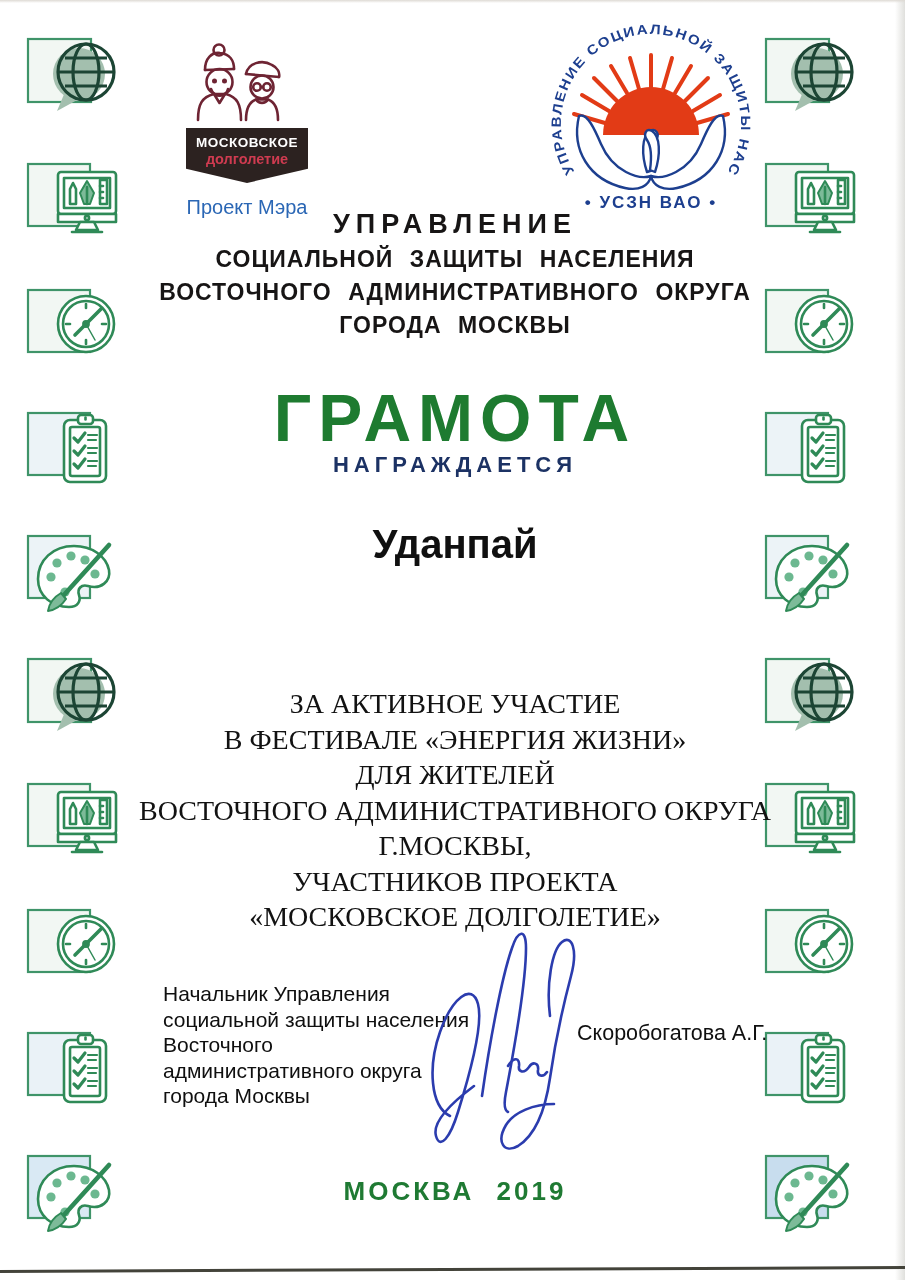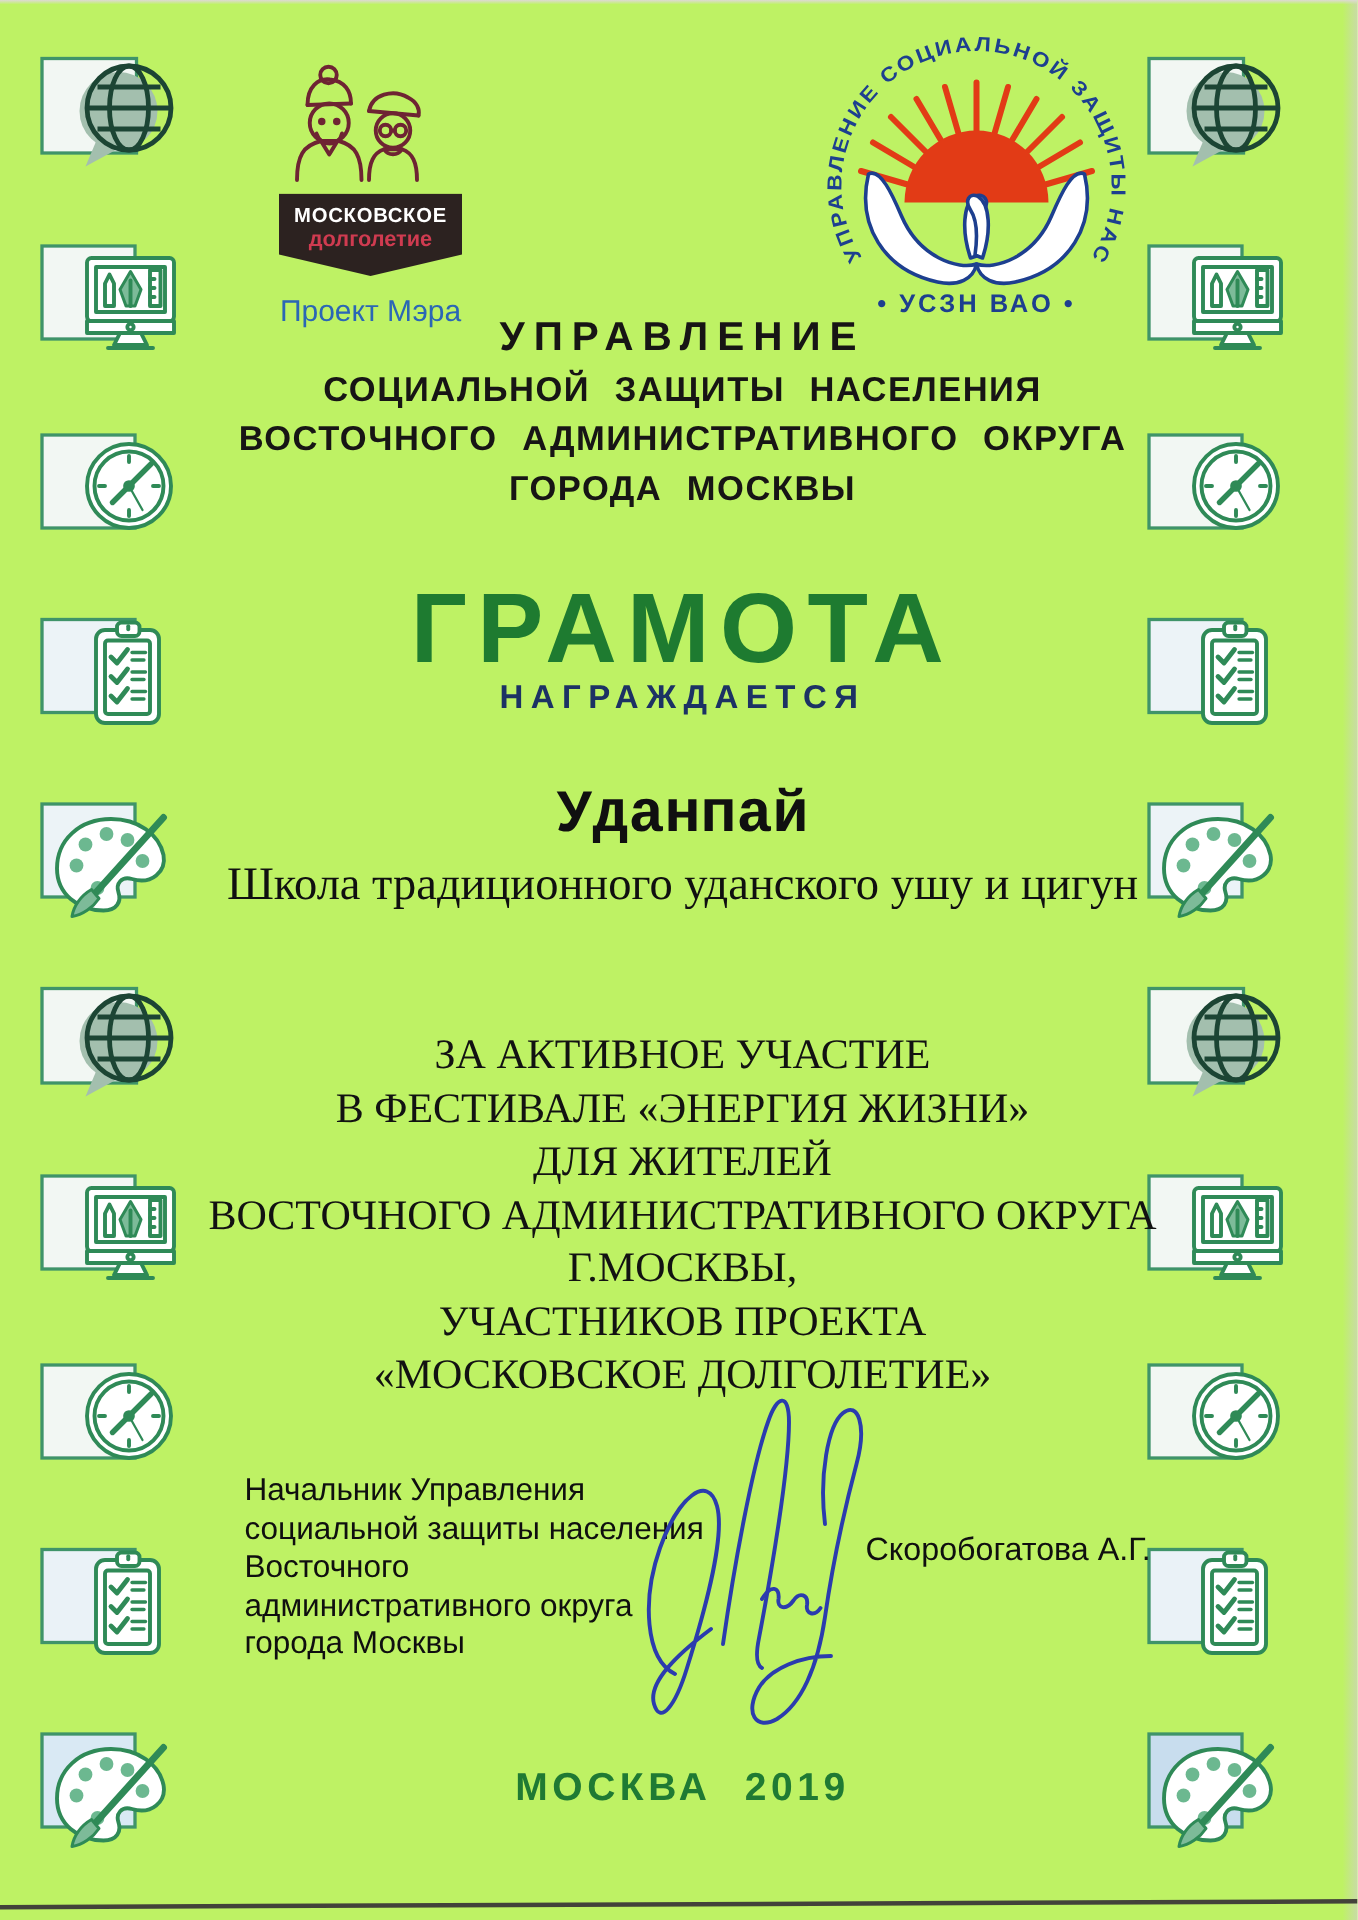--- a/index.html
+++ b/index.html
@@ -1,16 +1,16 @@
 <!DOCTYPE html>
 <html><head>
 <meta charset="utf-8">
 <style>
   html,body{margin:0;padding:0;background:#e9e9e6;}
-  .page{position:relative;width:905px;height:1280px;background:#bef264;overflow:hidden;
+  .page{position:relative;width:905px;height:1280px;background:#ffffff;overflow:hidden;
         font-family:"Liberation Sans",sans-serif;color:#141414;}
   .page::before{content:"";position:absolute;top:0;right:0;width:10px;height:100%;
         background:linear-gradient(to left,#cfcfca,rgba(255,255,255,0));opacity:.65;pointer-events:none;}
   .page::after{content:"";position:absolute;top:0;left:0;width:100%;height:3px;
         background:linear-gradient(#dedad4,rgba(255,255,255,0));pointer-events:none;}
   .scan-line{position:absolute;left:-6px;right:-6px;bottom:9px;height:3px;background:#43433a;
         transform:rotate(-.25deg);}
 
   
   .icon-col{position:absolute;top:36px;display:flex;flex-direction:column;gap:36px;width:100px;}
@@ -43,21 +43,21 @@
   .uszn-bottom{font-family:"Liberation Sans",sans-serif;font-size:17px;font-weight:bold;
         fill:#1d3f8f;letter-spacing:2px;}
 
   
   .cblock{position:absolute;left:115px;width:680px;text-align:center;}
   .h1{top:209px;font-size:27px;font-weight:bold;letter-spacing:6px;color:#171515;}
   .h2{top:243px;font-size:23px;font-weight:bold;letter-spacing:1px;word-spacing:9px;
       line-height:32.5px;color:#171515;}
   .title{top:380px;font-size:66px;font-weight:bold;letter-spacing:7px;color:#1e7b30;}
   .subtitle{top:452px;font-size:22px;font-weight:bold;letter-spacing:5px;color:#1c3264;}
-  .recipient-name{top:522px;font-family:Liberation Mono, monospace;font-size:40px;font-weight:bold;color:#101010;}
+  .recipient-name{top:522px;font-family:Liberation Sans, sans-serif;font-size:40px;font-weight:bold;color:#101010;}
   .recipient-desc{top:571px;font-family:"Liberation Serif",serif;font-size:31px;color:#101010;}
   .award-text{top:686px;font-family:"Liberation Serif",serif;font-size:28px;font-weight:400;
       line-height:35.5px;color:#121212;}
   .footer{top:1176px;font-size:26px;font-weight:bold;letter-spacing:3px;word-spacing:12px;color:#1f7a33;}
 
   
   .sig-left{position:absolute;left:163px;top:981px;width:320px;font-size:21px;line-height:25.5px;
       text-align:left;color:#0f0f0f;}
   .sig-name{position:absolute;left:577px;top:1021px;font-size:21.5px;color:#0f0f0f;}
   .sig-svg{position:absolute;left:416px;top:920px;width:178px;height:238px;}
@@ -480,21 +480,20 @@
 
   <div class="cblock h1">УПРАВЛЕНИЕ</div>
   <div class="cblock h2" style="top:243px">СОЦИАЛЬНОЙ ЗАЩИТЫ НАСЕЛЕНИЯ</div>
   <div class="cblock h2" style="top:276px">ВОСТОЧНОГО АДМИНИСТРАТИВНОГО ОКРУГА</div>
   <div class="cblock h2" style="top:309px">ГОРОДА МОСКВЫ</div>
 
   <div class="cblock title">ГРАМОТА</div>
   <div class="cblock subtitle">НАГРАЖДАЕТСЯ</div>
 
   <div class="cblock recipient-name">Уданпай</div>
-  <div class="cblock recipient-desc">Школа традиционного уданского ушу и цигун</div>
 
   <div class="cblock award-text">
       <div>ЗА АКТИВНОЕ УЧАСТИЕ</div>
       <div>В ФЕСТИВАЛЕ «ЭНЕРГИЯ ЖИЗНИ»</div>
       <div>ДЛЯ ЖИТЕЛЕЙ</div>
       <div>ВОСТОЧНОГО АДМИНИСТРАТИВНОГО ОКРУГА</div>
       <div>Г.МОСКВЫ,</div>
       <div>УЧАСТНИКОВ ПРОЕКТА</div>
       <div>«МОСКОВСКОЕ ДОЛГОЛЕТИЕ»</div>
     </div>

